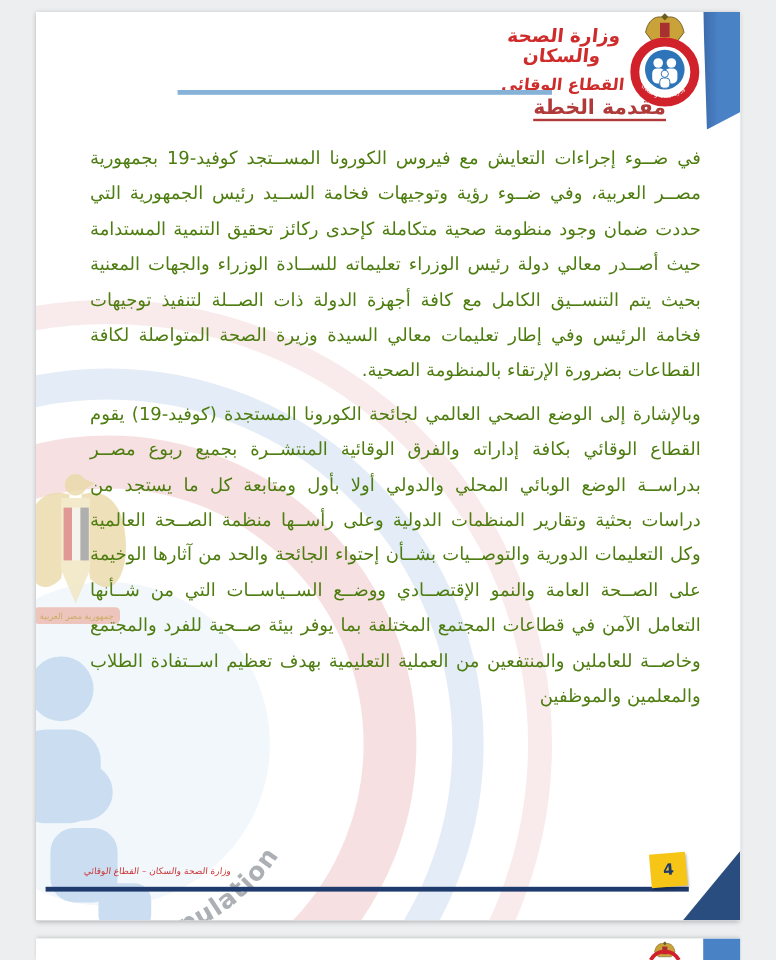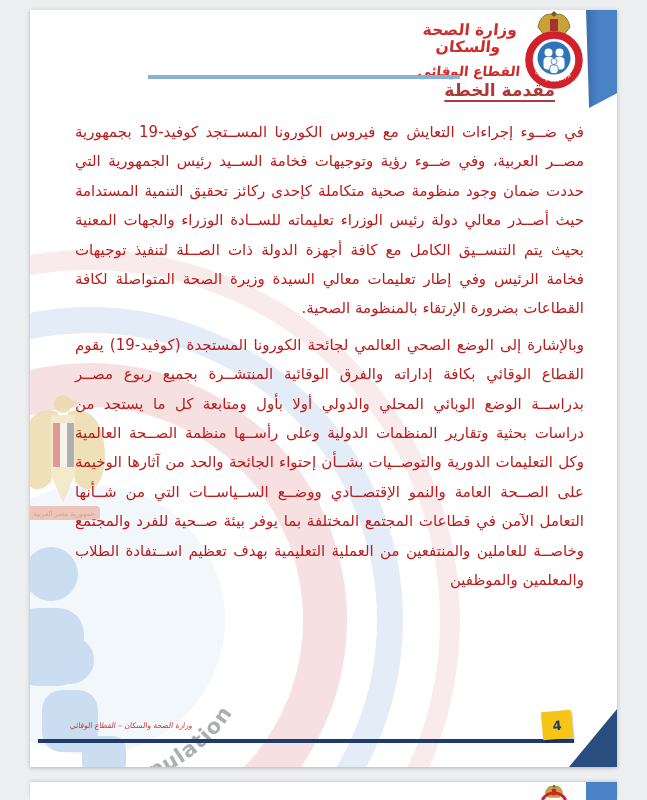--- a/index.html
+++ b/index.html
@@ -37,21 +37,21 @@
 
   .doc-title{
     position:absolute;right:62px;top:70px;
     font-size:17px;font-weight:bold;color:#b03a3a;direction:rtl;
     text-decoration:underline;text-underline-offset:4px;text-decoration-thickness:1.5px;
   }
 
   .body-text{
     position:absolute;left:45px;right:33px;top:108px;
     direction:rtl;text-align:justify;
-    font-size:15px;line-height:29.4px;color:#b91c1c;
+    font-size:15px;line-height:29.4px;color:#4d7c0f;
   }
   .body-text p{margin:0 0 7px 0;}
 
   .footer-text{
     position:absolute;left:40px;top:711px;
     font-size:7.5px;color:#cc3333;direction:rtl;transform:skewX(-6deg);
   }
   .footer-line{position:absolute;left:8px;top:729px;width:536px;height:4px;background:#1f3a6c;}
   .page-num-box{
     position:absolute;left:512px;top:701px;width:30px;height:28px;

